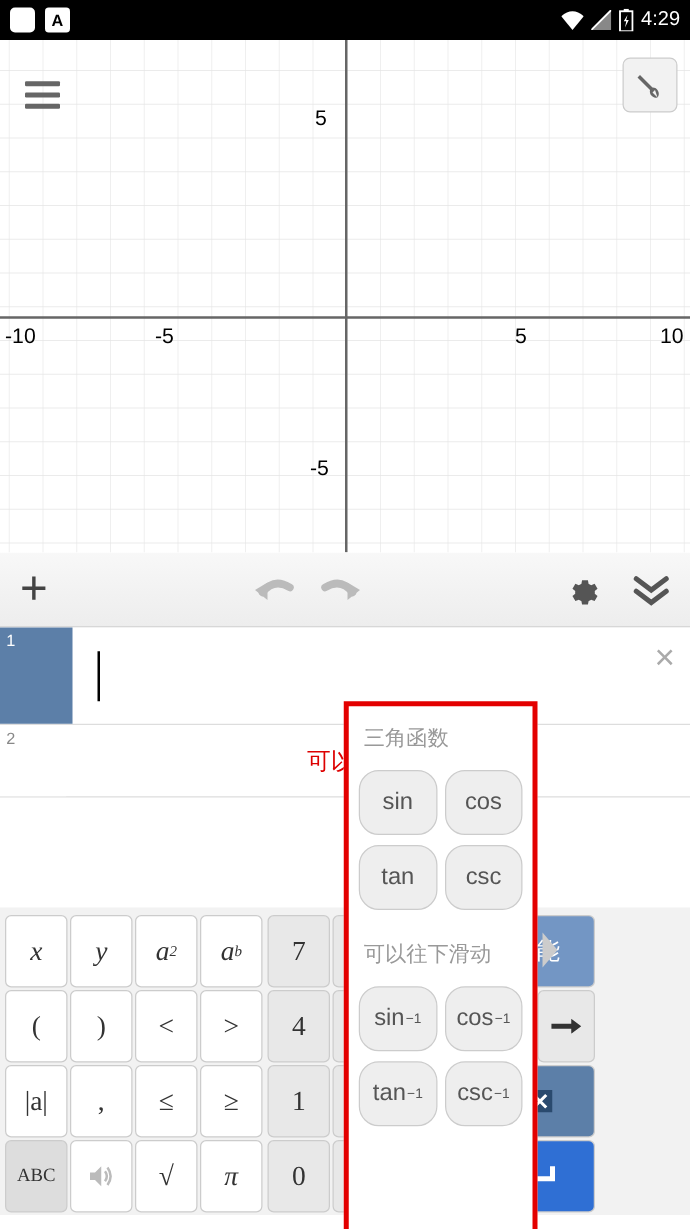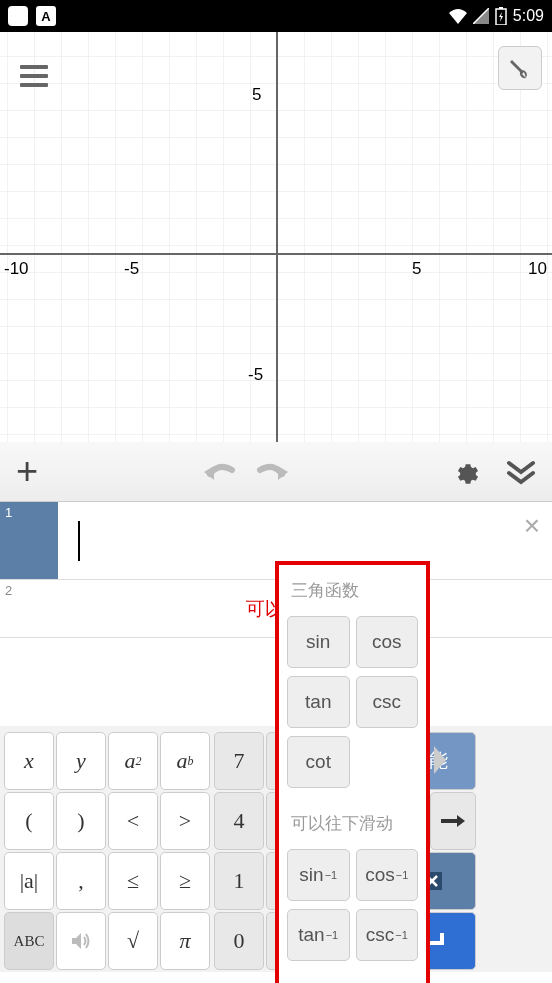--- a/index.html
+++ b/index.html
@@ -51,21 +51,21 @@
   .key.del { background: #5c7fa8; color: #fff; font-style: normal; grid-column: span 2; }
   .key.enter { background: #2f6fd4; color: #fff; font-style: normal; grid-column: span 2; }
   .key.abc { background: #ddd; font-style: normal; font-size: 15px; }
   .key sup { font-size: 12px; vertical-align: super; }
   .kb-arrow-tip { position: absolute; left: 434px; top: 20px; width: 0; height: 0; border-top: 14px solid transparent; border-bottom: 14px solid transparent; border-left: 12px solid #ccc; }
   
   
   .popup { position: absolute; left: 275px; top: 513px; width: 155px; height: 458px; background: #fff; border: 4px solid #e30000; padding: 14px 8px 0 8px; z-index: 100; overflow: hidden; margin-top: 48px; }
   .popup-title { color: #999; font-size: 17px; margin-bottom: 14px; padding-left: 4px; }
   .popup-grid { display: grid; grid-template-columns: 1fr 1fr; gap: 8px 6px; margin-bottom: 24px; }
-  .pkey { background: #eee; border: 1px solid #ccc; border-radius: 5px; height: 52px; display: flex; align-items: center; justify-content: center; font-size: 19px; color: #555; cursor: pointer; }
+  .pkey { background: #eee; border: 1px solid #ccc; border-radius: 16px; height: 52px; display: flex; align-items: center; justify-content: center; font-size: 19px; color: #555; cursor: pointer; }
   .pkey sup { font-size: 11px; margin-left: 1px; }
 </style>
 </head>
 <body>
 
 <div class="status-bar">
   <div class="status-left">
     <div class="white-square"></div>
     <div class="status-a">A</div>
   </div>
@@ -75,21 +75,21 @@
       </svg>
     <svg width="16" height="16" viewBox="0 0 16 16">
         <path d="M0 16 L16 0 L16 16 Z" fill="#888"></path>
         <line x1="0" y1="16" x2="16" y2="0" stroke="#fff" stroke-width="1.5"></line>
       </svg>
     <svg width="12" height="18" viewBox="0 0 12 18">
         <rect x="1" y="2" width="10" height="16" fill="none" stroke="#fff" stroke-width="1.5"></rect>
         <rect x="4" y="0" width="4" height="2" fill="#fff"></rect>
         <path d="M7 5 L4 10 L6 10 L5 15 L8 9 L6 9 Z" fill="#fff"></path>
       </svg>
-    <span>5:09</span>
+    <span>4:29</span>
   </div>
 </div>
 
 <div class="graph-area">
   <div class="hamburger">
       <div></div>
       <div></div>
       <div></div>
     </div>
   <div class="wrench-btn">
@@ -228,21 +228,20 @@
   </div>
 </div>
 
 <div class="popup">
   <div class="popup-title">三角函数</div>
   <div class="popup-grid">
     <div class="pkey">sin</div>
     <div class="pkey">cos</div>
     <div class="pkey">tan</div>
     <div class="pkey">csc</div>
-    <div class="pkey">cot</div>
   </div>
   <div class="popup-title">可以往下滑动</div>
   <div class="popup-grid">
     <div class="pkey">
         <span>sin</span>
         <sup>−1</sup>
       </div>
     <div class="pkey">
         <span>cos</span>
         <sup>−1</sup>

